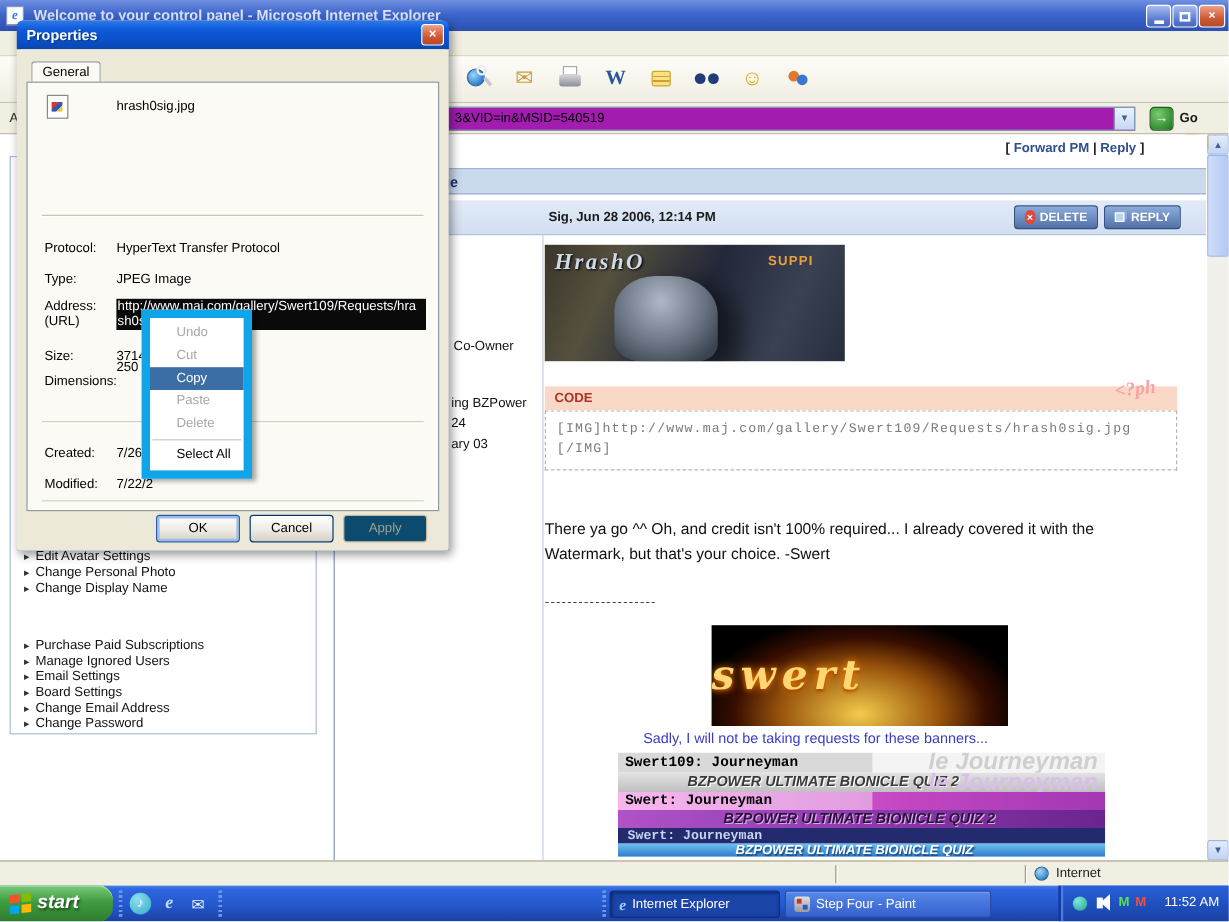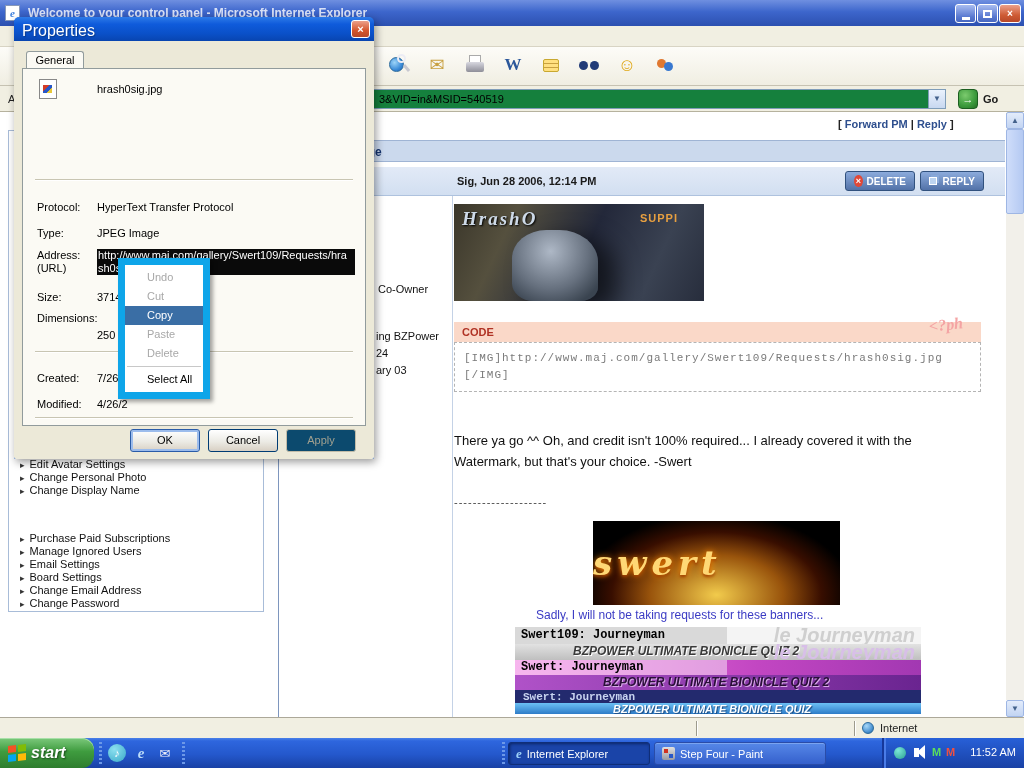--- a/index.html
+++ b/index.html
@@ -36,21 +36,21 @@
 .pd1{position:absolute;left:5px;top:7px;width:9px;height:9px;border-radius:50%;background:#E07830}
 .pd2{position:absolute;left:12px;top:10px;width:9px;height:9px;border-radius:50%;background:#3878D0}
 .winflag{position:absolute;display:grid;grid-template-columns:8px 8px;grid-gap:2px;transform:skewY(-6deg)}
 .winflag i{display:block;width:8px;height:7px}
 .winflag .fr{background:#F35325}.winflag .fg{background:#81BC06}
 .winflag .fb{background:#05A6F0}.winflag .fy{background:#FFBA08}
 .logo-big{left:988px;top:54px;grid-template-columns:12px 12px}
 .logo-big i{width:12px;height:11px}
 .addressbar{position:absolute;left:0;top:86px;width:1024px;height:26px;background:#F1EFE2;border-bottom:1px solid #B6B29E}
 .addr-label{position:absolute;left:8px;top:7px;color:#222}
-.addr-field{position:absolute;left:48px;top:3px;width:898px;height:20px;background:#15803d;border:1px solid #7F9DB9}
+.addr-field{position:absolute;left:48px;top:3px;width:898px;height:20px;background:#a21caf;border:1px solid #7F9DB9}
 .addr-text{position:absolute;left:330px;top:3px;white-space:nowrap}
 .addr-drop{position:absolute;right:0;top:0;width:17px;height:18px;background:linear-gradient(180deg,#EAF2FD,#C8D8F0);border-left:1px solid #7F9DB9;
  color:#44628C;font-size:8px;text-align:center;line-height:18px}
 .go-ic{position:absolute;left:958px;top:3px;width:20px;height:20px;border-radius:4px;border:1px solid #1C5E20;
  background:radial-gradient(circle at 35% 30%,#7CCB6E,#3C9A3C 60%,#257025);color:#fff;font-weight:bold;text-align:center;line-height:19px}
 .go-label{position:absolute;left:983px;top:7px;font-weight:bold;color:#1A1A1A}
 
 
 .content{position:absolute;left:0;top:112px;width:1006px;height:605px;background:#fff}
 .fwd{position:absolute;left:838px;top:6px;font-weight:bold;color:#222}
@@ -151,21 +151,21 @@
 .vol{position:absolute;left:30px;top:10px;width:5px;height:9px;background:#fff}
 .vol::before{content:"";position:absolute;left:3px;top:-3px;border:7px solid transparent;border-left:none;border-right:8px solid #fff}
 .tray-m{position:absolute;top:8px;font:bold 11px "Liberation Sans",sans-serif}
 .clock{position:absolute;right:8px;top:8px;color:#fff}
 
 
 .dialog{position:absolute;left:14px;top:17px;width:360px;height:442px;z-index:100;
  background:#ECE9D8;border:3px solid #0A50C8;border-top:none;border-radius:6px 6px 2px 2px;box-shadow:2px 3px 8px rgba(0,0,0,.4)}
 .dlg-title{position:absolute;left:-3px;top:0;width:360px;height:24px;border-radius:5px 5px 0 0;
  background:linear-gradient(180deg,#2E7BE8 0%,#0F5BDB 30%,#0A50C8 70%,#0845B0 100%)}
-.dlg-title-text{position:absolute;left:8px;top:5px;color:#fff;font-weight:normal;font-size:16px;text-shadow:1px 1px 1px #0A3A8C}
+.dlg-title-text{position:absolute;left:8px;top:5px;color:#fff;font-weight:bold;font-size:12px;text-shadow:1px 1px 1px #0A3A8C}
 .dlg-close{position:absolute;right:4px;top:3px;width:19px;height:18px;border:1px solid #fff;border-radius:3px;cursor:pointer;
  background:linear-gradient(180deg,#ECA08A,#D4552C 60%,#B84828);color:#fff;font-weight:bold;font-size:11px;text-align:center;line-height:17px}
 .dlg-inner{position:absolute;left:-3px;top:24px;width:360px;height:418px;background:#ECE9D8;border-radius:0 0 2px 2px}
 .tab{position:absolute;left:12px;top:10px;width:58px;height:18px;background:#FBFAF4;border:1px solid #919B9C;border-bottom:none;
  border-radius:3px 3px 0 0;text-align:center;line-height:17px;cursor:pointer}
 .tabpage{position:absolute;left:8px;top:27px;width:344px;height:358px;background:#FBFAF4;border:1px solid #919B9C}
 .file-icon{position:absolute;left:16px;top:10px;width:18px;height:20px;background:#fff;border:1px solid #888}
 .file-icon::after{content:"";position:absolute;left:3px;top:5px;width:9px;height:8px;
  background:linear-gradient(135deg,#D23C28 0 40%,#2858C8 40% 70%,#E8C838 70% 100%)}
 .file-name{position:absolute;left:74px;top:14px}
@@ -423,29 +423,29 @@
         <span class="flabel" style="top:193px">(URL)</span>
         <div class="sel-url" style="top:180px">
           <div>http://www.maj.com/gallery/Swert109/Requests/hra</div>
           <div>sh0sig.jpg</div>
         </div>
 
         <span class="flabel" style="top:222px">Size:</span>
         <span class="fvalue" style="top:222px">3714</span>
 
         <span class="flabel" style="top:243px">Dimensions:</span>
-        <span class="fvalue" style="top:260px">250</span>
+        <span class="fvalue" style="top:231px">250</span>
 
         <span class="dsep" style="top:282px"></span>
 
         <span class="flabel" style="top:303px">Created:</span>
         <span class="fvalue" style="top:303px">7/26</span>
 
         <span class="flabel" style="top:329px">Modified:</span>
-        <span class="fvalue" style="top:329px">4/26/2</span>
+        <span class="fvalue" style="top:329px">7/22/2</span>
 
         <span class="dsep" style="top:348px"></span>
       </div>
       <button class="xp-btn focused" style="left:116px">OK</button>
       <button class="xp-btn" style="left:194px">Cancel</button>
       <button class="xp-btn disabled" style="left:272px">Apply</button>
     </div>
   </div>
 
   <div class="ctx">

